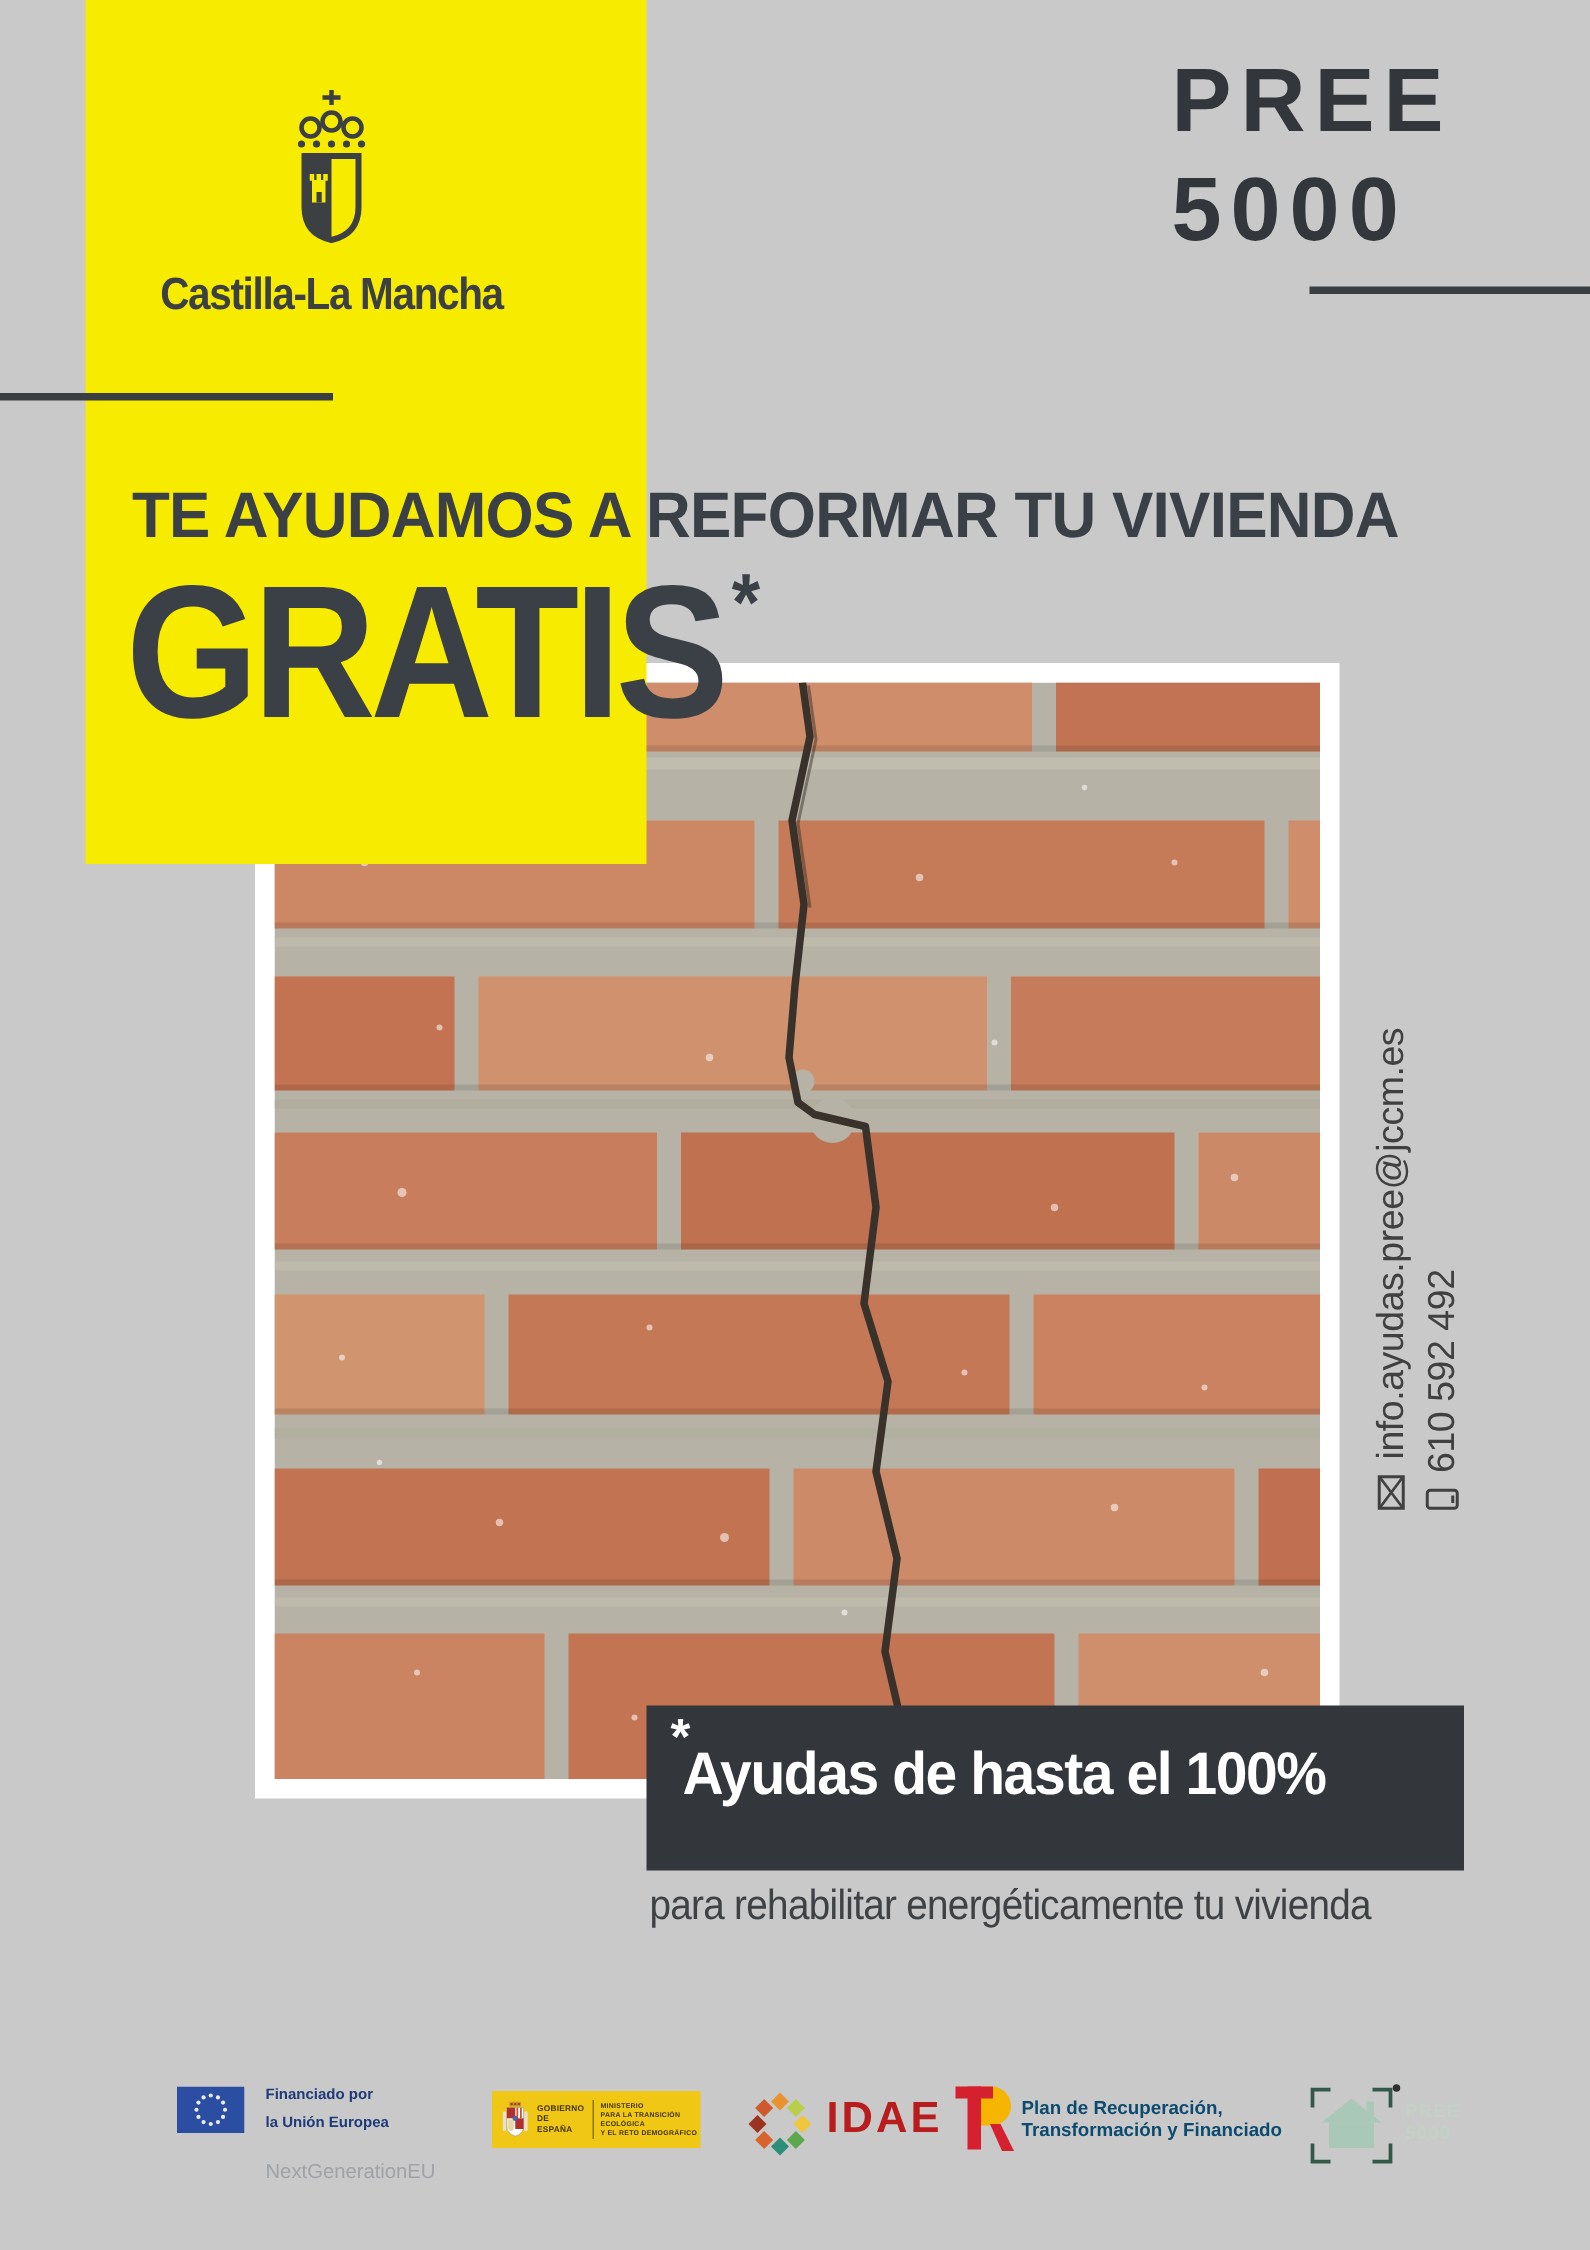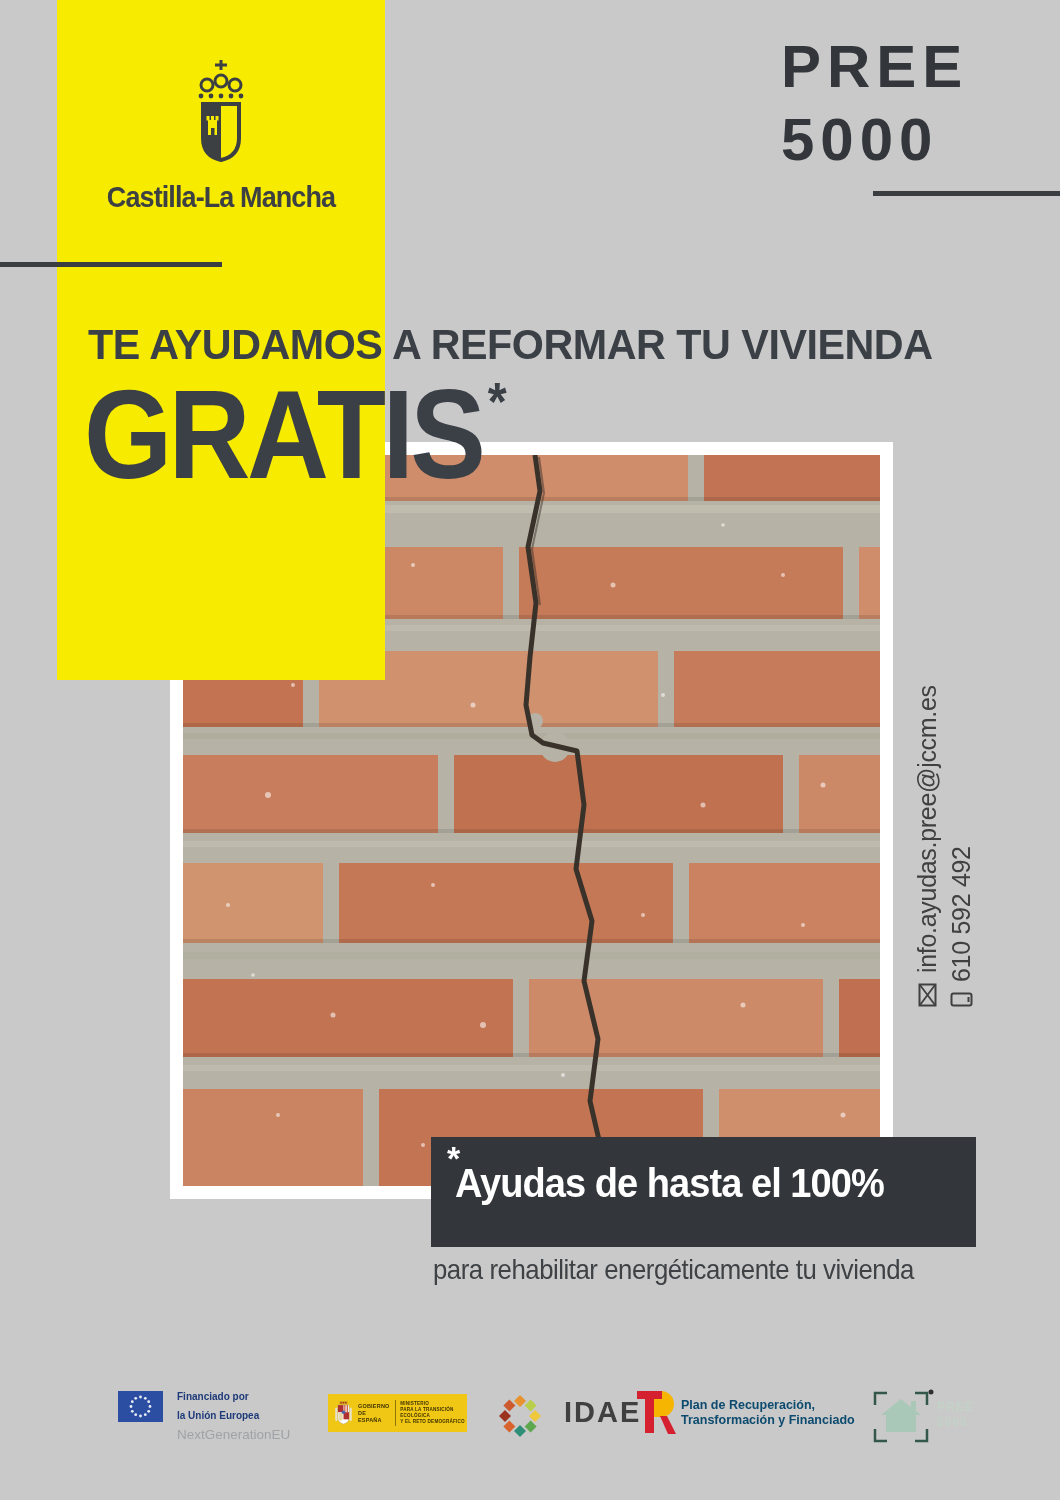--- a/index.html
+++ b/index.html
@@ -9,22 +9,23 @@
     font-family:"Liberation Sans",sans-serif;
   }
   
   .photo-frame{
     position:absolute;left:170px;top:442px;width:697px;height:731px;
     background:#fff;padding:13px;
   }
   .photo-frame svg{display:block;}
   
   .yellow-panel{
-    position:absolute;left:57px;top:0;width:328px;height:680px;
+    position:absolute;left:57px;top:0;width:328px;height:576px;
     background:#f7eb00;
+    padding-left:46px;
   }
   .clm-crest{position:absolute;left:136px;top:58px;}
   .clm-name{
     position:absolute;left:0;top:180px;width:328px;text-align:center;
     font-size:30px;font-weight:bold;color:#3c4043;letter-spacing:-1px;
     transform:scaleX(.9);transform-origin:center top;
   }
   
   .line-left{position:absolute;left:0;top:262px;width:222px;height:5px;background:#3b3e40;}
   .line-pree{position:absolute;left:873px;top:191px;width:187px;height:5px;background:#3b3e40;}
@@ -66,31 +67,31 @@
   }
   .offer-sub{
     position:absolute;left:433px;top:1254px;white-space:nowrap;
     font-size:28px;color:#3f4245;letter-spacing:-.5px;
     transform:scaleX(.92);transform-origin:0 0;
   }
   
   .eu-flag{position:absolute;left:118px;top:1391px;}
   .eu-text{position:absolute;left:177px;top:1387px;}
   .eu-text .l1,.eu-text .l2{font-size:10px;font-weight:bold;color:#1e3a78;line-height:19px;}
-  .eu-text .l3{font-size:13.5px;color:#9fa3a6;line-height:18px;margin-top:1px;}
+  .eu-text .l3{font-size:13.5px;color:#9fa3a6;line-height:18px;margin-top:14px;}
   .spain-box{
     position:absolute;left:328px;top:1394px;width:139px;height:38px;background:#f0c714;
     display:flex;align-items:center;
   }
   .spain-box svg{margin-left:6px;}
   .gov-text{margin-left:5px;font-size:5.5px;font-weight:bold;color:#3f3300;line-height:7px;letter-spacing:.2px;}
   .spain-divider{width:1px;height:26px;background:#3f3300;opacity:.55;margin:0 5px;}
   .min-text{font-size:4.6px;font-weight:bold;color:#3f3300;line-height:6px;letter-spacing:.2px;}
   .idae-mark{position:absolute;left:496px;top:1392px;}
-  .idae-label{position:absolute;left:551px;top:1396px;font-size:29px;font-weight:bold;color:#404040;letter-spacing:2px;margin-left:13px;}
+  .idae-label{position:absolute;left:551px;top:1396px;font-size:29px;font-weight:bold;color:#b91c1c;letter-spacing:2px;}
   .plan-mark{position:absolute;left:635px;top:1389px;}
   .plan-text{position:absolute;left:681px;top:1398px;font-size:12.5px;font-weight:bold;color:#0c4a6e;line-height:15px;}
   .pree-mark{position:absolute;left:871px;top:1388px;}
 </style>
 </head>
 <body>
 
 <div class="poster">
 
   <div class="photo-frame">

